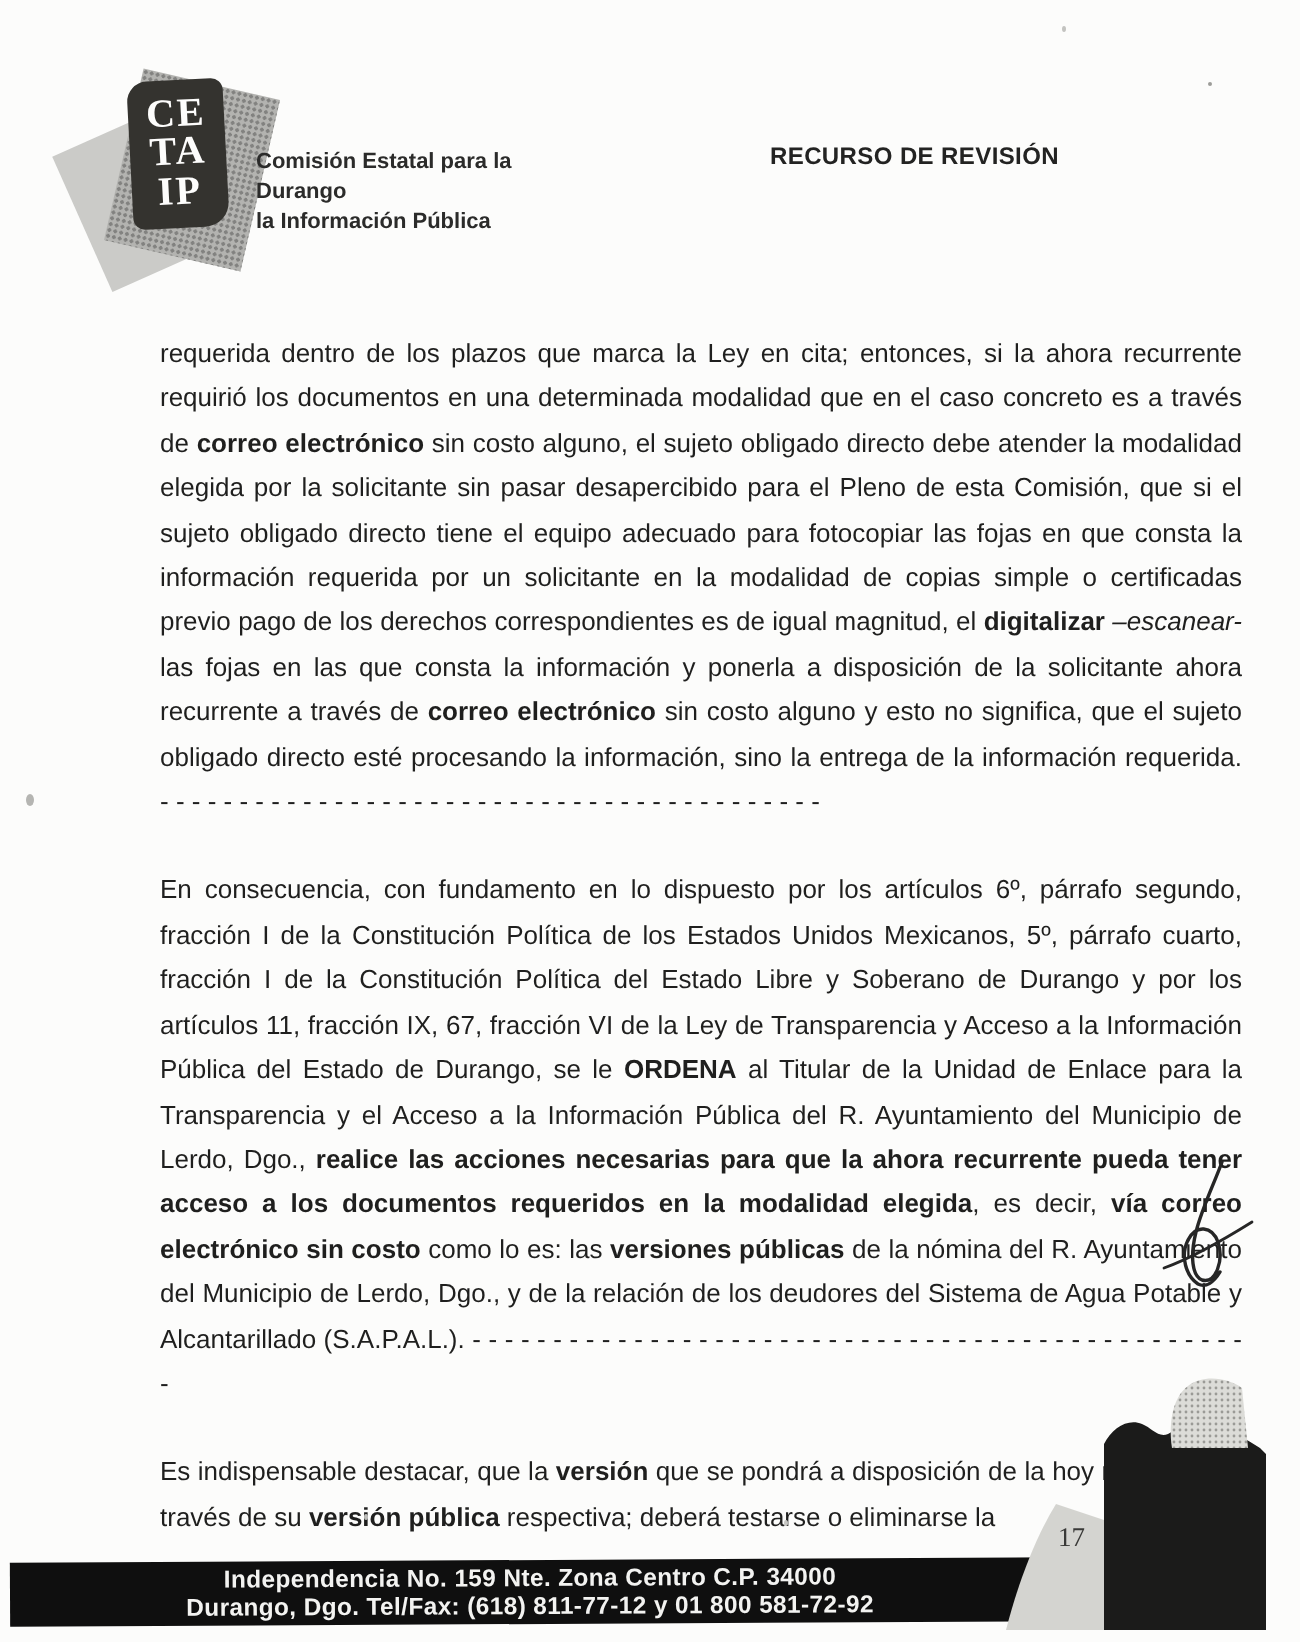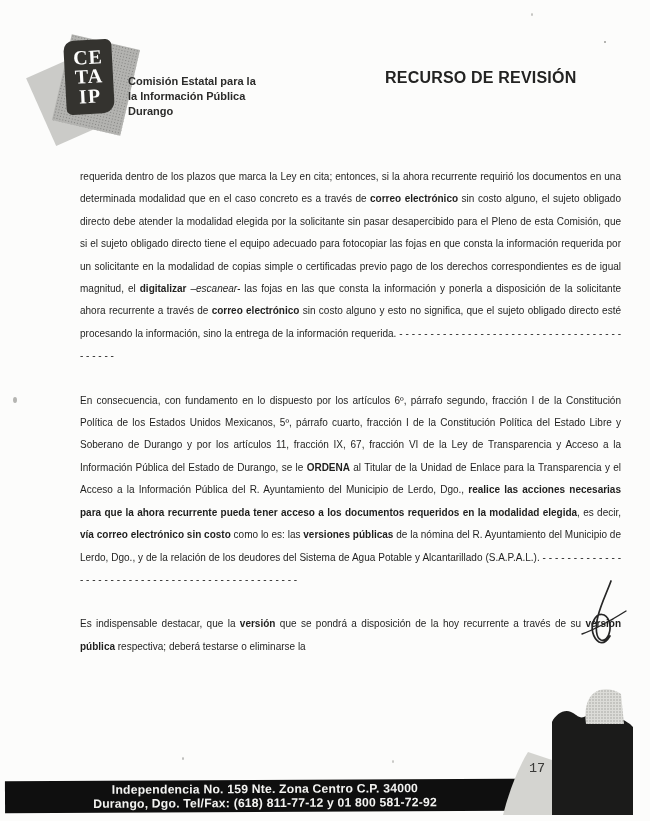--- a/index.html
+++ b/index.html
@@ -14,38 +14,38 @@
   .sheet-a{left:6px;top:32px;width:50px;height:74px;background:#cbcbc8;transform:rotate(-24deg);}
   .sheet-b{left:28px;top:8px;width:70px;height:88px;background-color:#b3b3b0;
     background-image:radial-gradient(circle,#828280 0.8px,transparent 1px);background-size:3px 3px;
     transform:rotate(13deg);}
   .sheet-c{left:32px;top:7px;width:48px;height:74px;background:#34332f;transform:rotate(-3deg);
     border-radius:10px 6px 12px 6px;display:flex;align-items:center;justify-content:center;}
   .logo-letters{font-family:"Liberation Serif",serif;font-weight:bold;color:#fdfdfc;
     font-size:20px;line-height:0.96;text-align:center;letter-spacing:1px;}
   .org-name{position:absolute;left:128px;top:74px;font-size:11px;font-weight:bold;
     line-height:15.2px;color:#2b2b2a;}
-  .case-info{position:absolute;left:385px;top:71px;font-size:16px;font-weight:bold;
+  .case-info{position:absolute;left:385px;top:71px;font-size:12px;font-weight:bold;
     line-height:14.8px;color:#232322;letter-spacing:0.2px;}
   
   .body-text{position:absolute;left:80px;top:166px;width:541px;
-    font-size:10px;line-height:22.4px;text-align:justify;color:#1f1f1e;}
+    font-size:13px;line-height:22.4px;text-align:justify;color:#1f1f1e;}
   .body-text p{margin:0 0 22px 0;}
   .body-text .b{font-weight:bold;}
   .body-text .i{font-style:italic;}
   
   .signature{position:absolute;left:580px;top:578px;z-index:1;}
   
   .footer-bar{position:absolute;left:5px;top:780px;width:522px;height:32px;background:#0f0f0f;
     transform:rotate(-0.3deg);z-index:2;}
   .footer-text{position:absolute;left:60px;top:3px;width:400px;text-align:center;
     color:#f3f3f1;font-weight:bold;font-size:12.2px;line-height:13.6px;letter-spacing:0.2px;}
   .corner-svg{position:absolute;left:478px;top:678px;z-index:3;}
   .page-number{position:absolute;left:529px;top:761px;z-index:4;
-    font-family:Liberation Mono, monospace;font-size:13.5px;color:#3a3a38;}
+    font-family:Liberation Serif, serif;font-size:13.5px;color:#3a3a38;}
   
   .speck{position:absolute;border-radius:50%;background:#a9a9a6;}
   .sp1{left:531px;top:13px;width:2px;height:3px;background:#c3c3c0;}
   .sp2{left:604px;top:41px;width:2px;height:2px;background:#9c9c99;}
   .sp3{left:13px;top:397px;width:4px;height:6px;background:#b5b5b2;}
   .sp4{left:182px;top:757px;width:2px;height:3px;background:#bdbdba;}
   .sp5{left:392px;top:760px;width:2px;height:3px;background:#c6c6c3;}
 </style>
 </head>
 <body>
@@ -59,22 +59,22 @@
       <div class="logo-letters">
         <div>CE</div>
         <div>TA</div>
         <div>IP</div>
       </div>
     </div>
   </div>
 
   <div class="org-name">
     <div>Comisión Estatal para la</div>
+    <div>Durango</div>
     <div>la Información Pública</div>
-    <div>Durango</div>
   </div>
 
   <div class="case-info">
     <div>RECURSO DE REVISIÓN</div>
   </div>
 
   <main class="body-text">
     <p><span>requerida dentro de los plazos que marca la Ley en cita; entonces, si la ahora recurrente requirió los documentos en una determinada modalidad que en el caso concreto es a través de </span><span class="b">correo electrónico</span><span> sin costo alguno, el sujeto obligado directo debe atender la modalidad elegida por la solicitante sin pasar desapercibido para el Pleno de esta Comisión, que si el sujeto obligado directo tiene el equipo adecuado para fotocopiar las fojas en que consta la información requerida por un solicitante en la modalidad de copias simple o certificadas previo pago de los derechos correspondientes es de igual magnitud, el </span><span class="b">digitalizar</span><span> </span><span class="i">–escanear-</span><span> las fojas en las que consta la información y ponerla a disposición de la solicitante ahora recurrente a través de </span><span class="b">correo electrónico</span><span> sin costo alguno y esto no significa, que el sujeto obligado directo esté procesando la información, sino la entrega de la información requerida. </span><span>- - - - - - - - - - - - - - - - - - - - - - - - - - - - - - - - - - - - - - - - - -</span></p>
     <p><span>En consecuencia, con fundamento en lo dispuesto por los artículos 6º, párrafo segundo, fracción I de la Constitución Política de los Estados Unidos Mexicanos, 5º, párrafo cuarto, fracción I de la Constitución Política del Estado Libre y Soberano de Durango y por los artículos 11, fracción IX, 67, fracción VI de la Ley de Transparencia y Acceso a la Información Pública del Estado de Durango, se le </span><span class="b">ORDENA</span><span> al Titular de la Unidad de Enlace para la Transparencia y el Acceso a la Información Pública del R. Ayuntamiento del Municipio de Lerdo, Dgo., </span><span class="b">realice las acciones necesarias para que la ahora recurrente pueda tener acceso a los documentos requeridos en la modalidad elegida</span><span>, es decir, </span><span class="b">vía correo electrónico sin costo</span><span> como lo es: las </span><span class="b">versiones públicas</span><span> de la nómina del R. Ayuntamiento del Municipio de Lerdo, Dgo., y de la relación de los deudores del Sistema de Agua Potable y Alcantarillado (S.A.P.A.L.). </span><span>- - - - - - - - - - - - - - - - - - - - - - - - - - - - - - - - - - - - - - - - - - - - - - - - -</span></p>
     <p><span>Es indispensable destacar, que la </span><span class="b">versión</span><span> que se pondrá a disposición de la hoy recurrente a través de su </span><span class="b">versión pública</span><span> respectiva; deberá testarse o eliminarse la</span></p>

